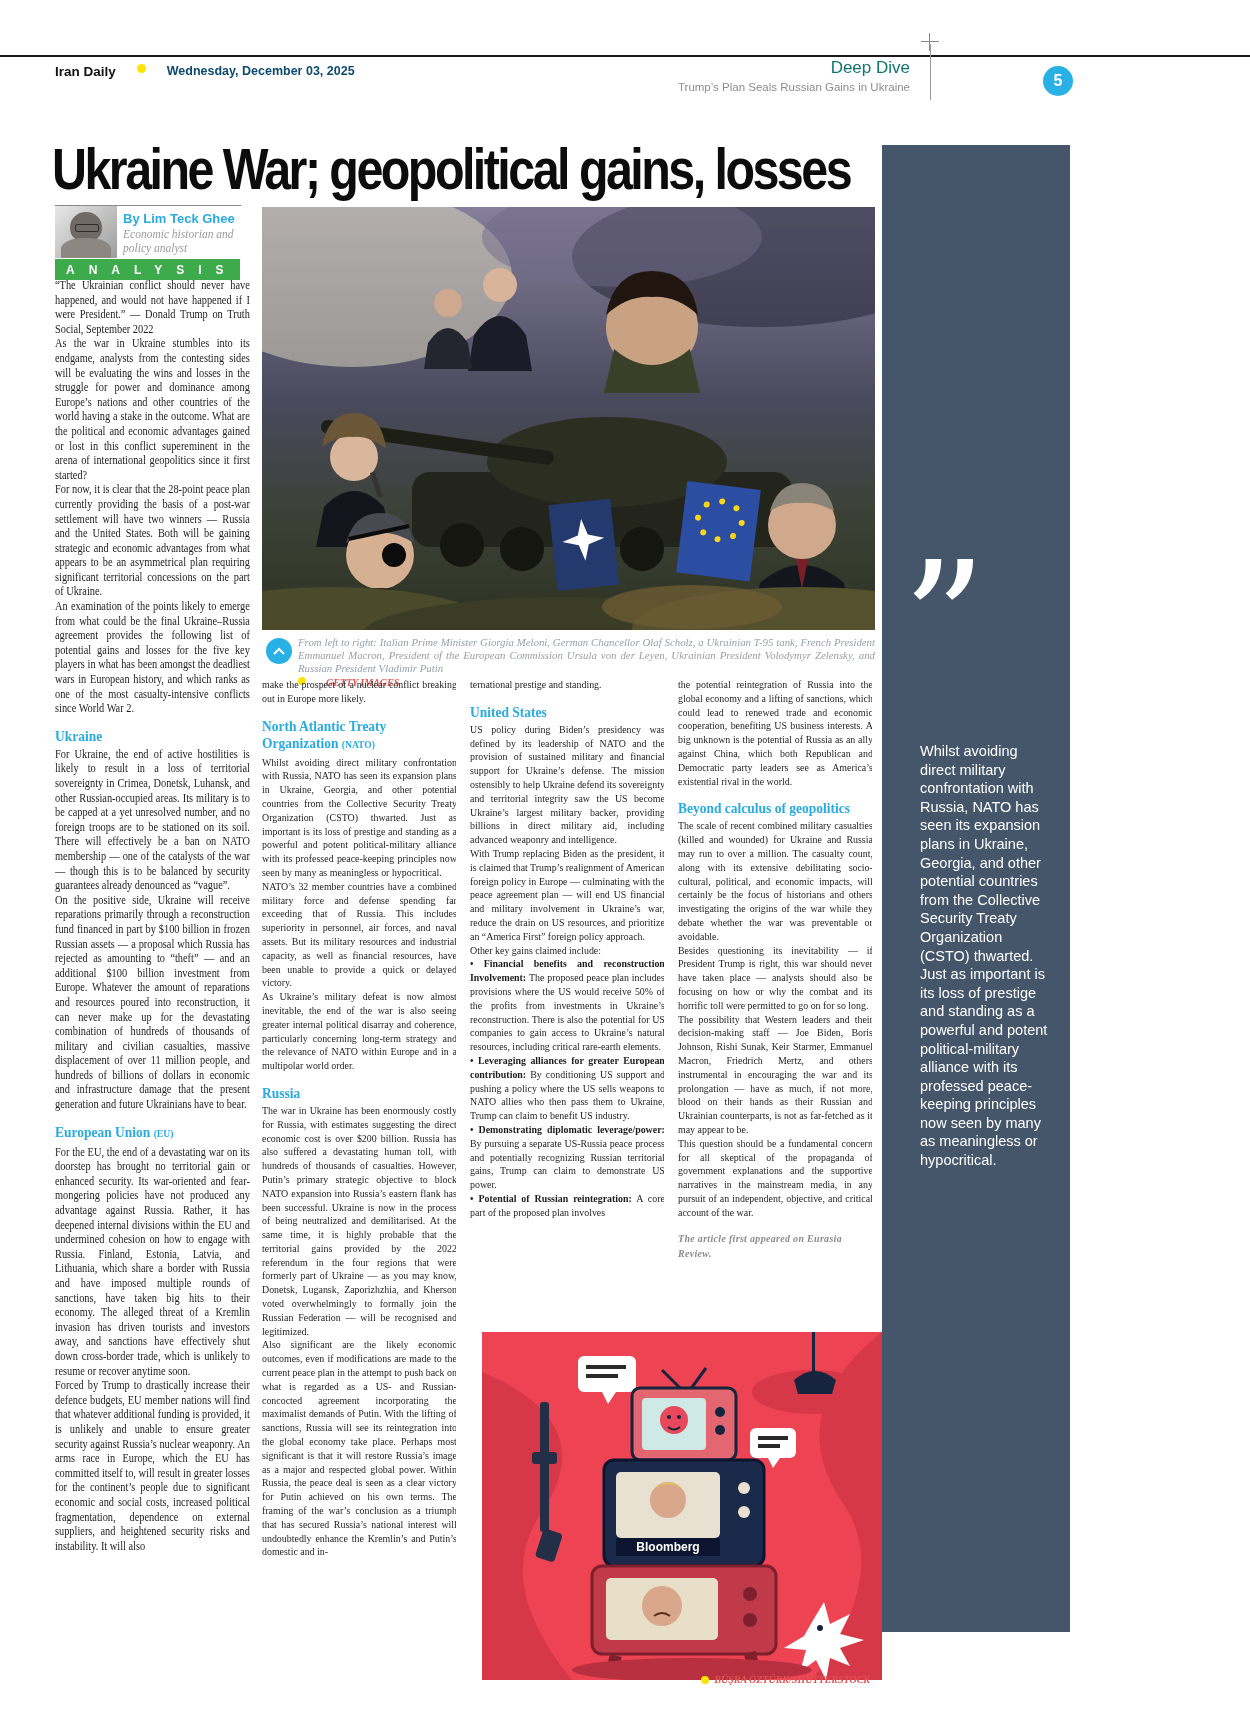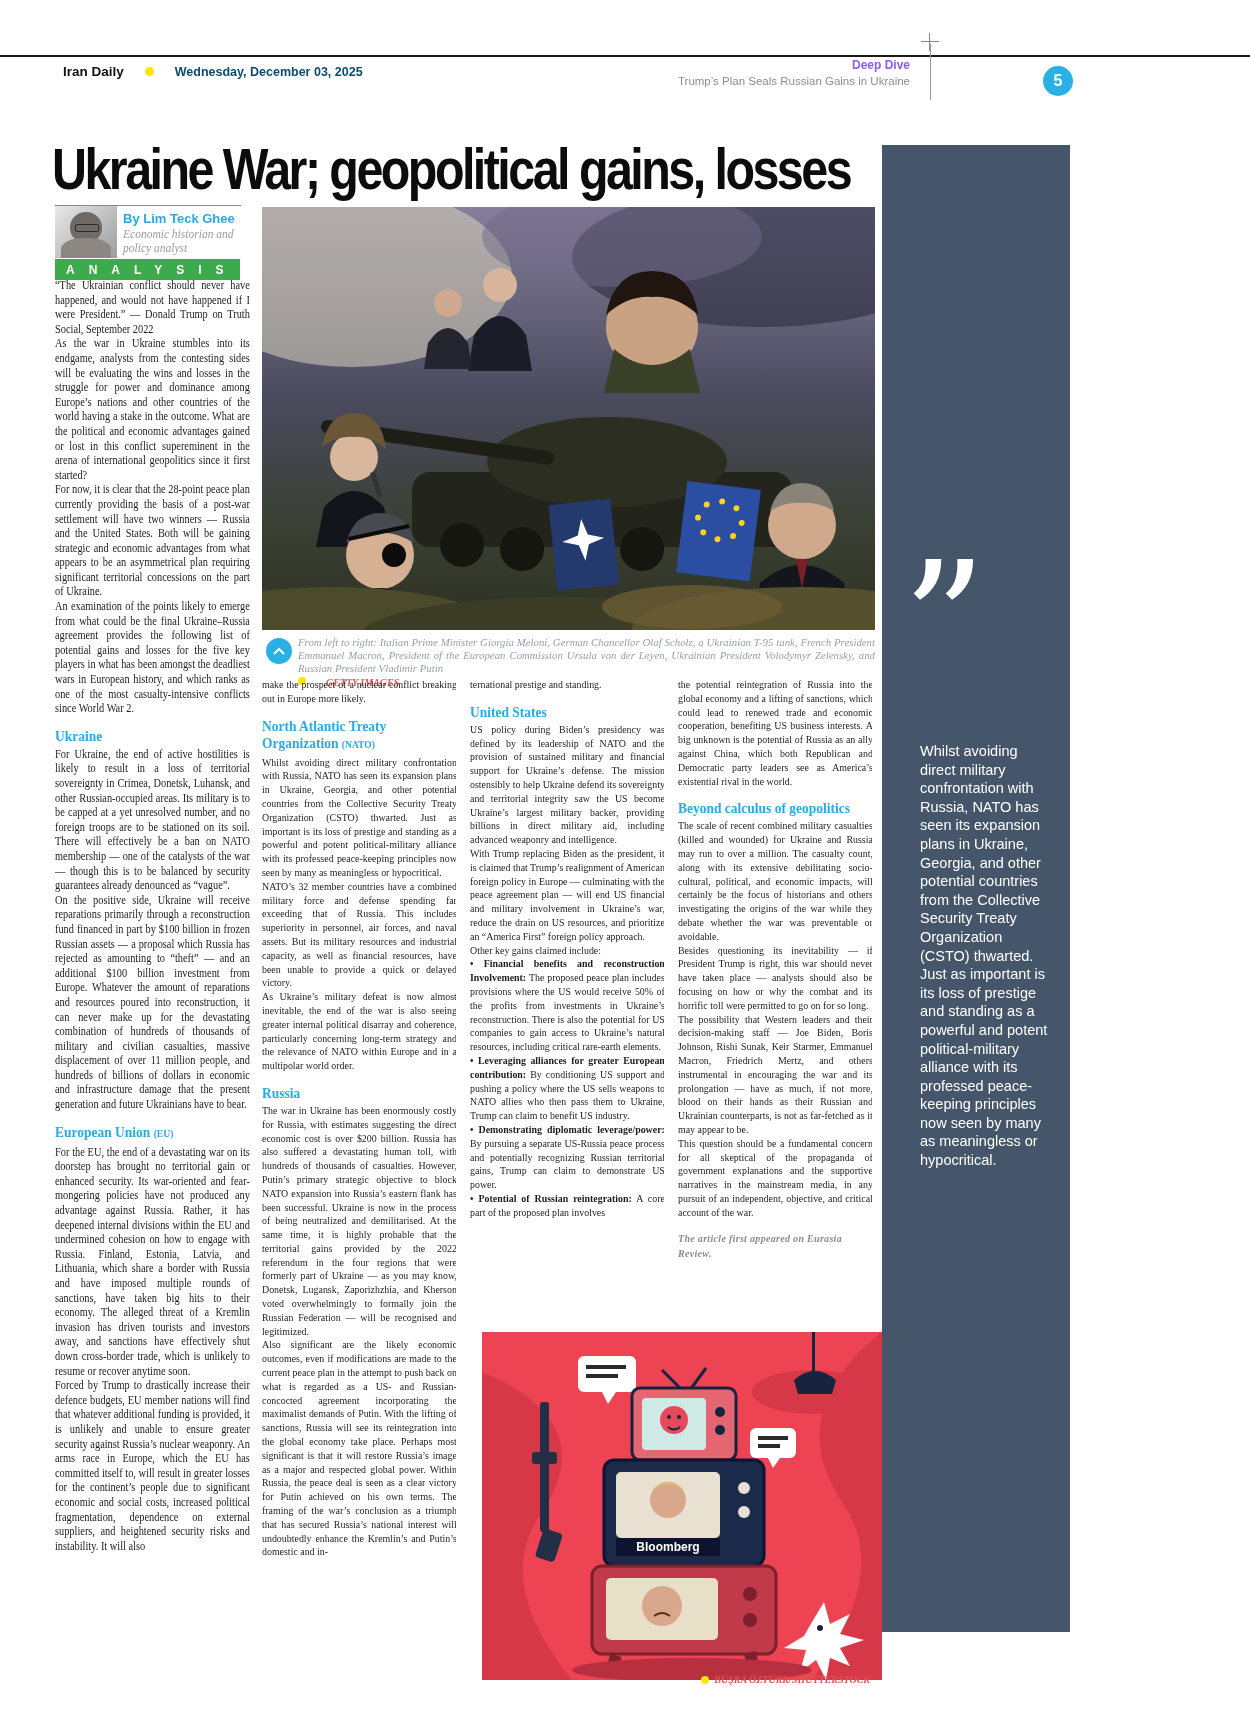--- a/index.html
+++ b/index.html
@@ -1,26 +1,26 @@
 <!DOCTYPE html>
 <html><head>
 <meta charset="utf-8">
 <style>
   html,body{margin:0;padding:0;}
   body{width:1250px;height:1734px;background:#ffffff;position:relative;overflow:hidden;
        font-family:"Liberation Serif",serif;color:#1d1d1d;}
 
   
   .top-rule{position:absolute;left:0;top:55px;width:1250px;height:2px;background:#1a1a1a;}
-  .masthead{position:absolute;left:63px;top:64px;font-family:"Liberation Sans",sans-serif;
-            font-size:13.5px;font-weight:bold;color:#111;display:flex;align-items:center;gap:21px;}
+  .masthead{position:absolute;left:55px;top:64px;font-family:"Liberation Sans",sans-serif;
+            font-size:13.5px;font-weight:bold;color:#111;display:flex;align-items:flex-start;gap:21px;}
   .masthead .date{font-weight:bold;font-size:12.5px;color:#0c4a6e;}
   .dot{width:9px;height:9px;border-radius:50%;background:#ffe400;display:inline-block;}
   .section-block{position:absolute;left:560px;top:58px;width:350px;text-align:right;}
-  .section-title{font-family:"Liberation Sans",sans-serif;font-weight:bold;font-size:12px;color:#8b5cf6;}
+  .section-title{font-family:"Liberation Sans",sans-serif;font-weight:normal;font-size:17px;color:#0f766e;}
   .section-sub{font-family:"Liberation Sans",sans-serif;font-size:11.5px;color:#8d8d8d;margin-top:3px;}
   .v-rule{position:absolute;left:930px;top:44px;width:1px;height:56px;background:#9a9a9a;}
   .crosshair{position:absolute;left:921px;top:33px;width:18px;height:18px;}
   .crosshair:before{content:"";position:absolute;left:8px;top:0;width:1px;height:18px;background:#888;}
   .crosshair:after{content:"";position:absolute;left:0;top:8px;width:18px;height:1px;background:#888;}
   .page-circle{position:absolute;left:1043px;top:66px;width:30px;height:30px;border-radius:50%;
                background:#29b1e6;color:#fff;font-family:"Liberation Sans",sans-serif;font-weight:bold;
                font-size:16px;display:flex;align-items:center;justify-content:center;}
 
   

